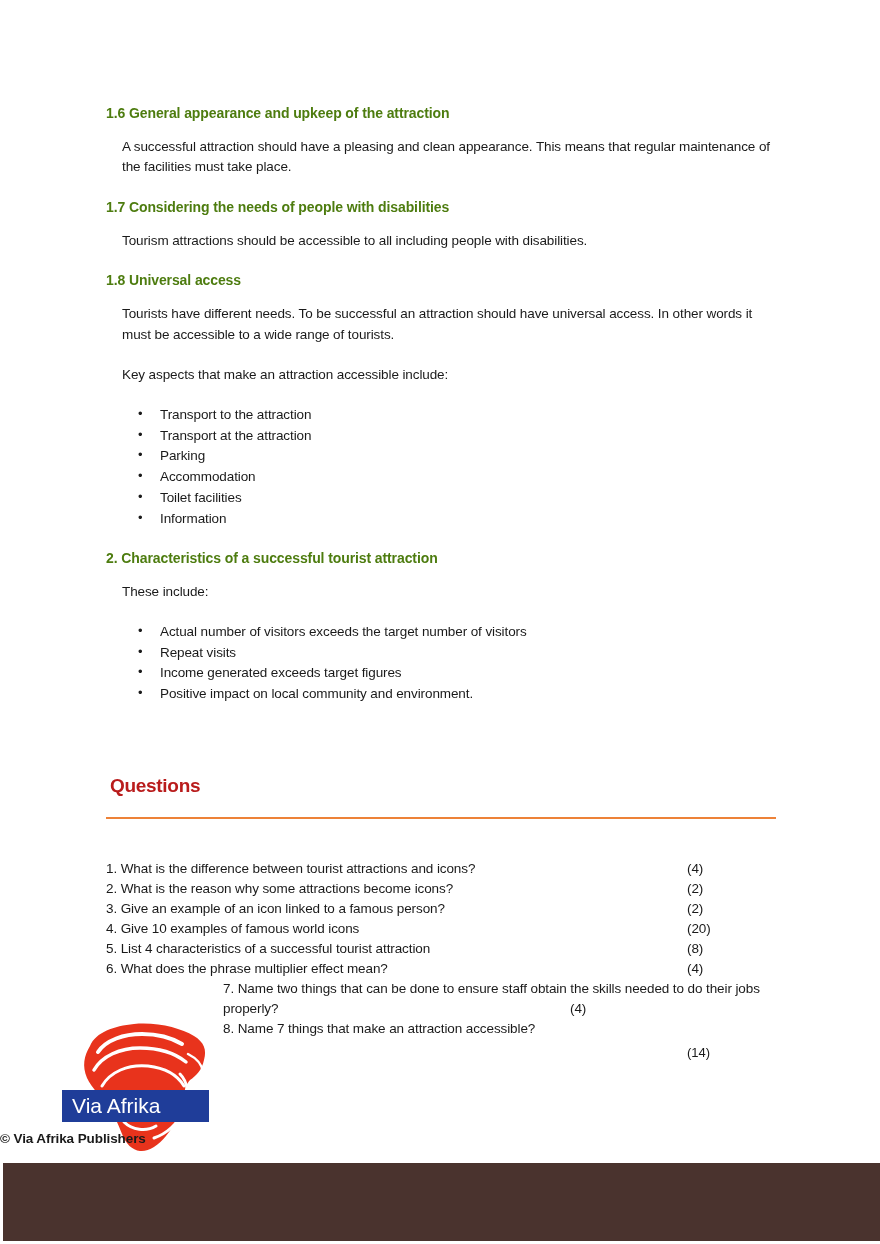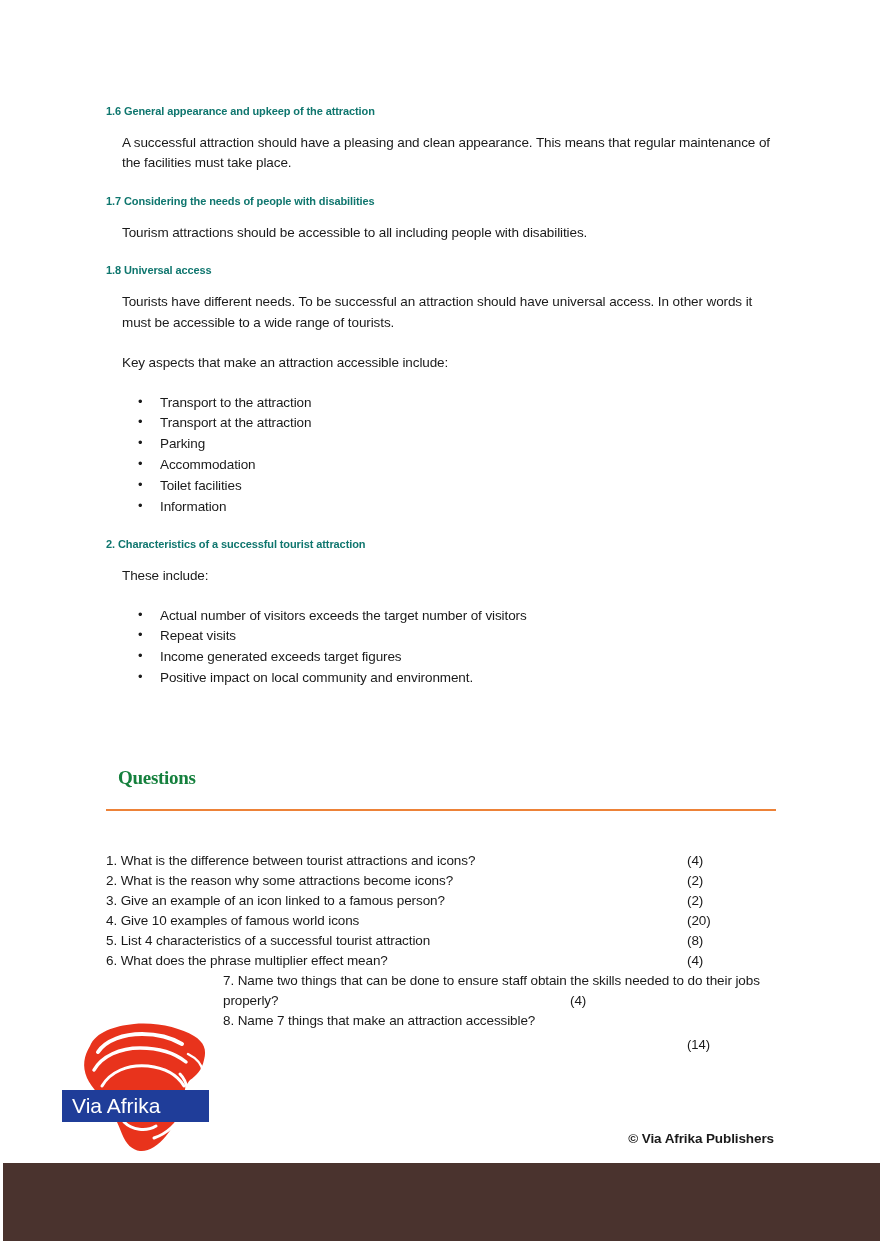--- a/index.html
+++ b/index.html
@@ -18,24 +18,24 @@
     background: #ffffff;
     overflow: hidden;
   }
   .content {
     position: absolute;
     left: 106px;
     top: 104px;
     width: 672px;
   }
   .h-sub {
-    font-size: 11px;
+    font-size: 14px;
     font-weight: bold;
     line-height: 1.35;
-    color: #0f766e;
+    color: #4d7c0f;
     margin: 0 0 14px 0;
     letter-spacing: -0.1px;
   }
   .para {
     font-size: 13.5px;
     line-height: 1.52;
     color: #1a1a1a;
     margin: 0 0 20px 16px;
     letter-spacing: -0.1px;
   }
@@ -57,27 +57,26 @@
     content: "\2022";
     position: absolute;
     left: 32px;
     top: -1px;
     font-size: 13px;
     color: #1a1a1a;
   }
 
   
   .questions-head {
-    color: #15803d;
+    color: #b91c1c;
     font-size: 19px;
     font-weight: bold;
     letter-spacing: -0.3px;
-    margin: 12px;
+    margin: 4px;
     padding: 0;
-    font-family: Liberation Serif, serif;
   }
   .questions-rule {
     height: 2px;
     background: #ED8238;
     width: 670px;
     margin-top: 20px;
   }
   .q-list {
     margin-top: 40px;
   }
@@ -124,21 +123,20 @@
     height: 142px;
   }
   #logo svg { display: block; }
 
   
   .copyright {
     position: absolute;
     left: 0;
     top: 1131px;
     width: 774px;
-    text-align: right;
     font-size: 13.5px;
     font-weight: bold;
     color: #1a1a1a;
     letter-spacing: -0.1px;
   }
 
   
   #bottom-bar {
     position: absolute;
     left: 3px;

